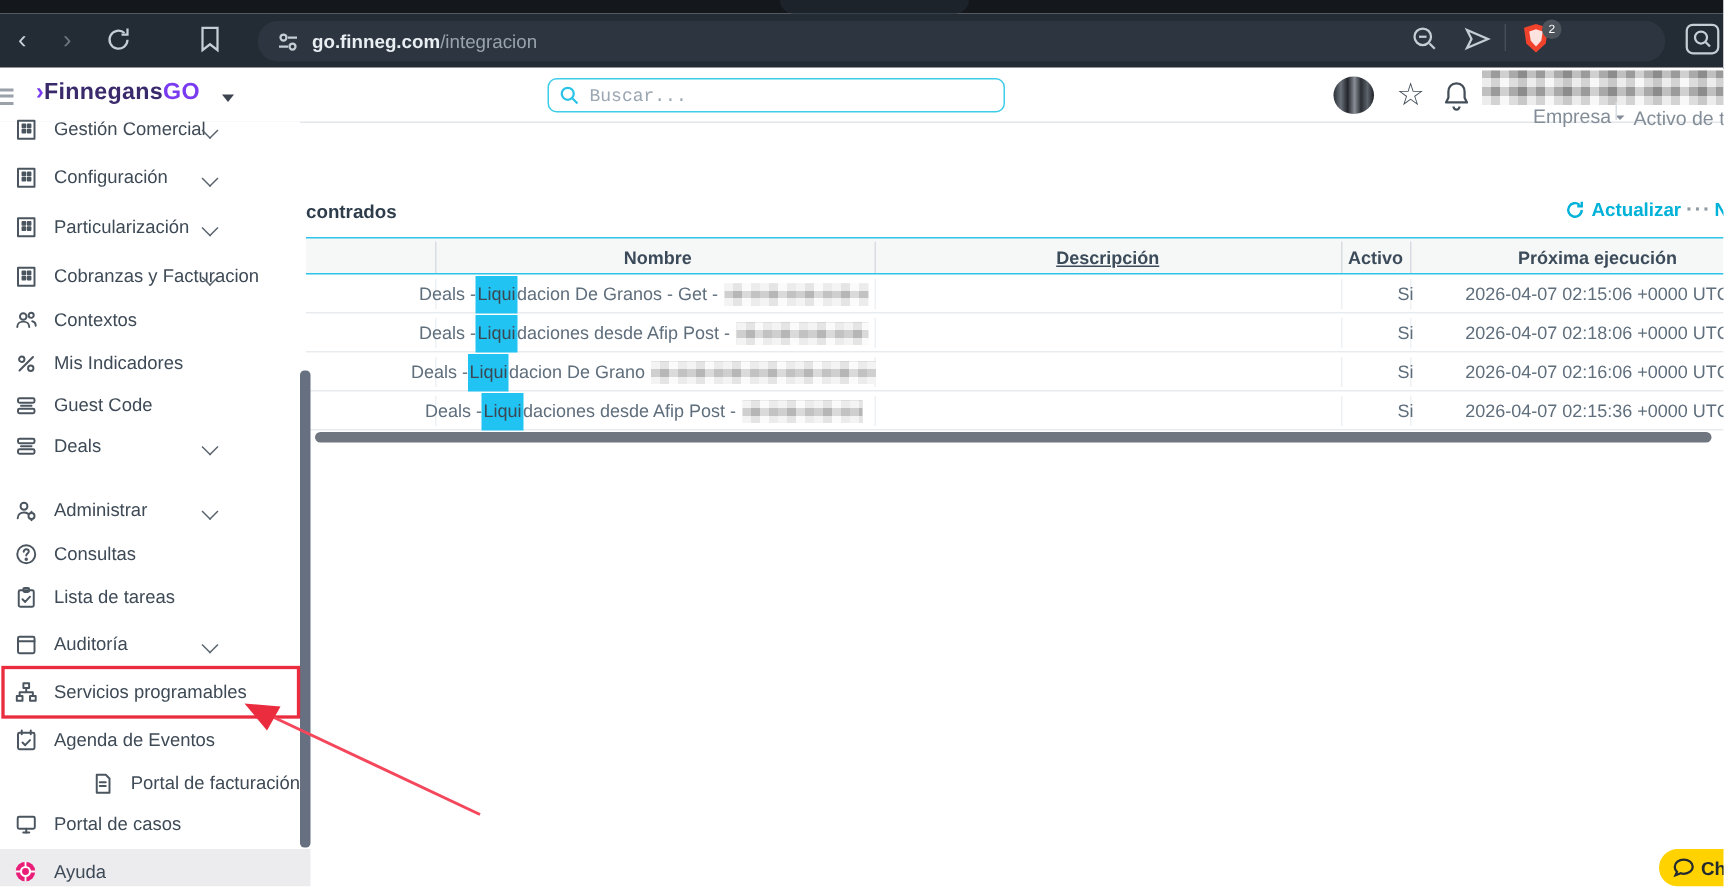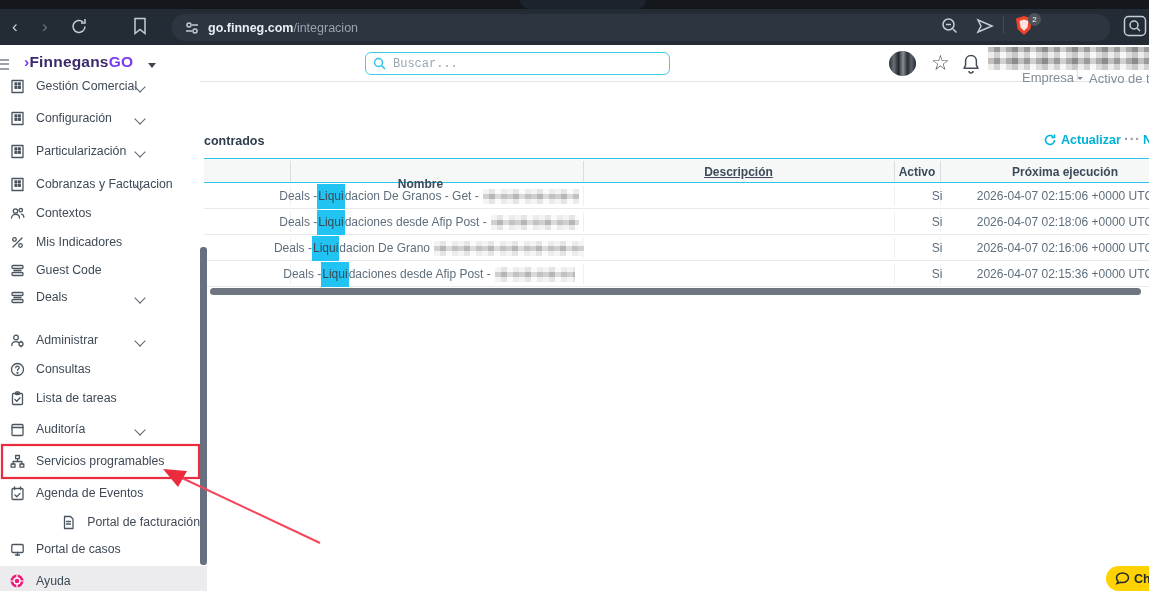--- a/index.html
+++ b/index.html
@@ -164,21 +164,21 @@
   <span>Actualizar</span>
 </div>
 <div class="abs" id="moredots">···</div>
 <div class="abs" id="morecut">N</div>
 
 <div class="abs" id="thead">
   <div class="hsep" style="left:86px;"></div>
   <div class="hsep" style="left:379px;"></div>
   <div class="hsep" style="left:690px;"></div>
   <div class="hsep" style="left:736px;"></div>
-  <div class="hcell" style="left:70px;width:293px;margin-top:12px;">Nombre</div>
+  <div class="hcell" style="left:88px;width:293px;">Nombre</div>
   <div class="hcell" style="left:379px;width:311px;text-decoration:underline;">Descripción</div>
   <div class="hcell" style="left:690px;width:46px;">Activo</div>
   <div class="hcell" style="left:736px;width:250px;">Próxima ejecución</div>
 </div>
 
 <div class="trow" style="top:183px;">
   <div class="rsep" style="left:86px;"></div>
     <div class="rsep" style="left:379px;"></div>
     <div class="rsep" style="left:690px;"></div>
     <div class="rsep" style="left:736px;"></div>

